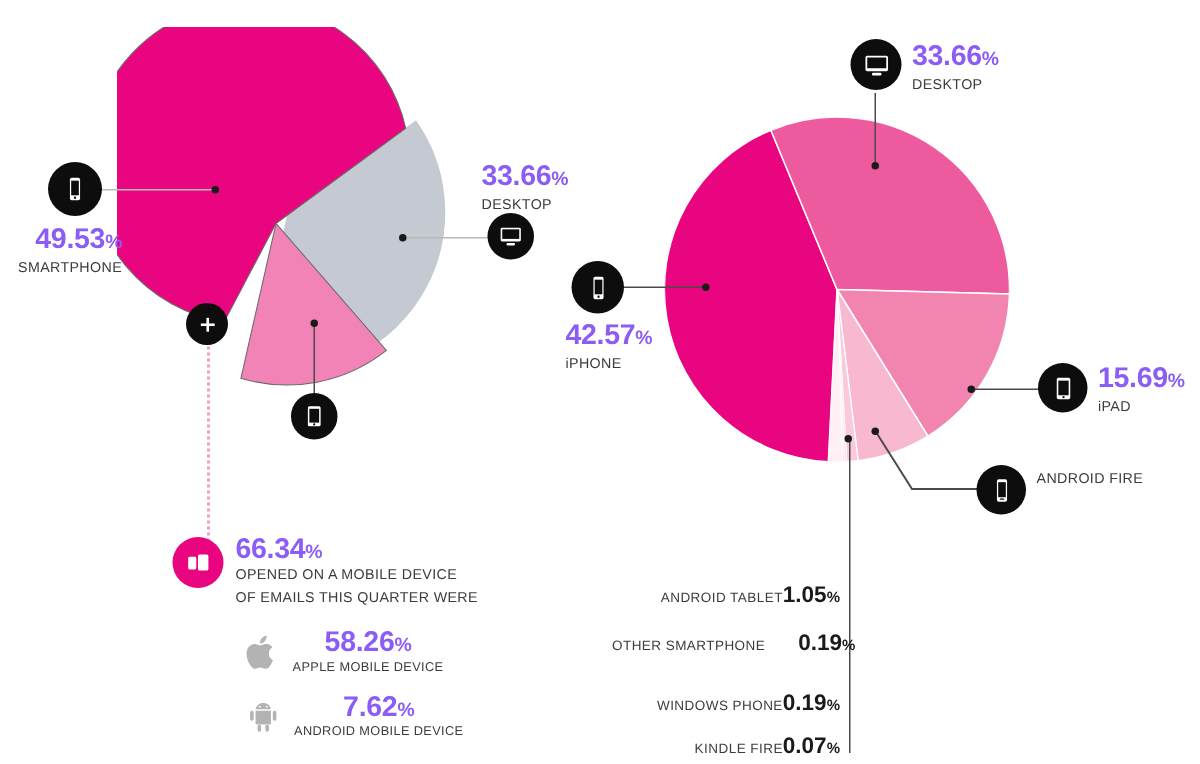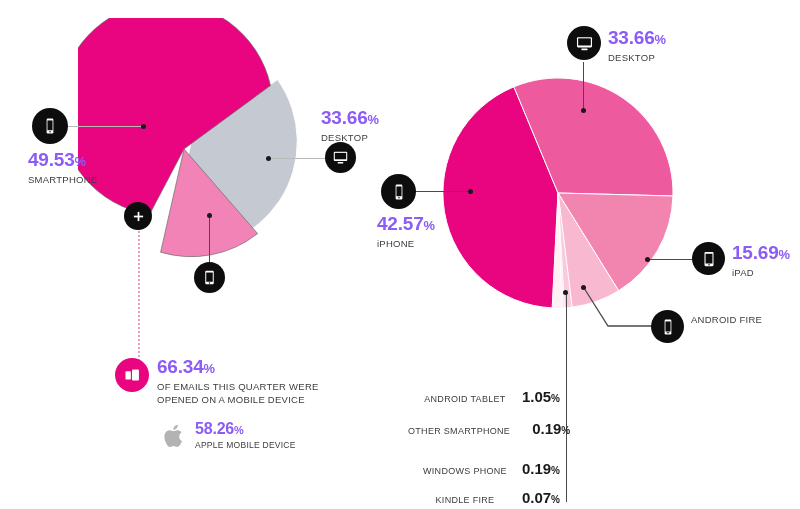--- a/index.html
+++ b/index.html
@@ -47,30 +47,30 @@
     border-radius: 50%; background: #1a1a1a;
   }
   .dotted-line {
     position: absolute; width: 0; border-left: 2px dotted #f49cc4;
   }
 
   
   .mini-row { position: absolute; display: flex; align-items: baseline; }
   .mini-lbl {
     font-size: 9px; color: #3c3c3c; letter-spacing: 0.3px;
-    width: 120px; text-align: center; white-space: nowrap;
+    width: 120px; text-align: right; white-space: nowrap;
   }
   .mini-val {
     font-size: 15px; font-weight: bold; color: #1a1a1a;
     white-space: nowrap;
   }
   .mini-val .pct { font-size: 10px; font-weight: bold; }
 
   .secondary-row { position: absolute; display: flex; align-items: center; gap: 9px; }
-  .secondary-row .txt .stat-val { font-size: 16px; line-height: 17px; }
+  .secondary-row .txt .stat-val { font-size: 19px; line-height: 17px; text-align: center; }
   .secondary-row .txt .stat-lbl { font-size: 8.5px; line-height: 11px; margin-top: 1px; }
 </style>
 </head>
 <body>
 
 <div id="root">
 
   <svg class="abs" style="left:78px; top:18px;" width="232" height="256">
 
     <path fill="#c5c9d1" stroke="#ffffff" stroke-width="1" d="M 113 125 L 199.5 61.5 A 107 107 0 0 1 89.6 228.1 Z"></path>
@@ -82,21 +82,21 @@
 
   <div class="leader light abs" style="left:66px; top:126px; width:78px; height:1px;"></div>
   <div class="dot" style="left:141px; top:124px;"></div>
   <div class="badge abs" style="left:32px; top:108px; width:36px; height:36px;">
     <svg width="18" height="18" viewBox="0 0 24 24">
       <rect x="7.5" y="2" width="9" height="20" rx="1.6" fill="#ffffff"></rect>
       <rect x="8.6" y="4.6" width="6.8" height="13" fill="#0d0d0d"></rect>
       <circle cx="12" cy="19.7" r="1.05" fill="#0d0d0d"></circle>
     </svg>
   </div>
-  <div class="abs s-big" style="left:28px; top:150px;">
+  <div class="abs s-big" style="left:12px; top:150px;text-align:right;">
     <div class="stat-val"><span>49.53</span><span class="pct">%</span></div>
     <div class="stat-lbl">SMARTPHONE</div>
   </div>
 
   <div class="leader light abs" style="left:269px; top:158px; width:62px; height:1px;"></div>
   <div class="dot" style="left:266px; top:156px;"></div>
   <div class="badge abs" style="left:325px; top:142px; width:31px; height:31px;">
     <svg width="17" height="17" viewBox="0 0 24 24">
       <rect x="2.5" y="4" width="19" height="13" rx="1.4" fill="#ffffff"></rect>
       <rect x="4" y="5.5" width="16" height="9" fill="#0d0d0d"></rect>
@@ -127,35 +127,53 @@
   </div>
 
   <div class="badge pink abs" style="left:115px; top:358px; width:34px; height:34px;">
     <svg width="20" height="20" viewBox="0 0 26 26">
       <rect x="4.5" y="8" width="7" height="11" rx="1.2" fill="#ffffff"></rect>
       <rect x="13" y="6" width="9" height="14" rx="1.3" fill="#ffffff"></rect>
     </svg>
   </div>
   <div class="abs" style="left:157px; top:357px;">
     <div class="stat-val" style="font-size:19px; line-height:20px;"><span>66.34</span><span class="pct">%</span></div>
+    <div class="stat-lbl" style="font-size:9.5px; line-height:12.5px;">OPENED ON A MOBILE DEVICE</div>
     <div class="stat-lbl" style="font-size:9.5px; line-height:12.5px; margin-top:2px;">OF EMAILS THIS QUARTER WERE</div>
-    <div class="stat-lbl" style="font-size:9.5px; line-height:12.5px;">OPENED ON A MOBILE DEVICE</div>
   </div>
 
   <div class="secondary-row" style="left:164px; top:420px;">
     <svg width="22" height="26" viewBox="0 0 24 28">
       <path fill="#b3b3b3" d="M16.6 14.8c0-3.1 2.5-4.5 2.6-4.6-1.4-2.1-3.6-2.4-4.4-2.4-1.9-.2-3.6 1.1-4.6 1.1-.9 0-2.4-1.1-3.9-1.1-2 0-3.9 1.2-4.9 3-2.1 3.7-.5 9.1 1.5 12.1 1 1.5 2.2 3.1 3.7 3 1.5-.1 2.1-1 3.9-1s2.3 1 3.9.9c1.6 0 2.6-1.5 3.6-2.9 1.1-1.7 1.6-3.3 1.6-3.4-.1 0-3-1.2-3-4.7z"></path>
       <path fill="#b3b3b3" d="M13.8 5.6c.8-1 1.4-2.4 1.2-3.8-1.2.1-2.7.8-3.5 1.8-.8.9-1.5 2.3-1.3 3.7 1.3.1 2.7-.7 3.6-1.7z"></path>
     </svg>
     <div class="txt">
       <div class="stat-val"><span>58.26</span><span class="pct">%</span></div>
       <div class="stat-lbl">APPLE MOBILE DEVICE</div>
     </div>
   </div>
 
+  <div class="secondary-row" style="left:164px; top:463px;">
+    <svg width="23" height="24" viewBox="0 0 26 26">
+      <g fill="#b3b3b3">
+        <path d="M7.2 8.2h11.6v9.3a1.2 1.2 0 0 1-1.2 1.2H8.4a1.2 1.2 0 0 1-1.2-1.2z"></path>
+        <rect x="3.1" y="8.2" width="2.7" height="7.6" rx="1.35"></rect>
+        <rect x="20.2" y="8.2" width="2.7" height="7.6" rx="1.35"></rect>
+        <rect x="8.7" y="18.8" width="2.7" height="5.4" rx="1.35"></rect>
+        <rect x="14.6" y="18.8" width="2.7" height="5.4" rx="1.35"></rect>
+        <path d="M7.3 7.1c.3-2.6 2.7-4.6 5.7-4.6s5.4 2 5.7 4.6z"></path>
+      </g>
+      <circle cx="10.4" cy="5.2" r=".7" fill="#ffffff"></circle>
+      <circle cx="15.6" cy="5.2" r=".7" fill="#ffffff"></circle>
+    </svg>
+    <div class="txt">
+      <div class="stat-val"><span>7.62</span><span class="pct">%</span></div>
+      <div class="stat-lbl">ANDROID MOBILE DEVICE</div>
+    </div>
+  </div>
 
   <svg class="abs" style="left:443px; top:78px;" width="230" height="230">
     <g transform="translate(115,115)">
 
       <path fill="#e8057f" stroke="#ffffff" stroke-width="1" d="M 0 0 L -5.8 114.9 A 115 115 0 0 1 -44.1 -106.2 Z"></path>
 
       <path fill="#ee5a9e" stroke="#ffffff" stroke-width="1" d="M 0 0 L -44.1 -106.2 A 115 115 0 0 1 114.97 3.0 Z"></path>
 
       <path fill="#f285b0" stroke="#ffffff" stroke-width="1" d="M 0 0 L 114.97 3.0 A 115 115 0 0 1 60.6 97.7 Z"></path>
 

